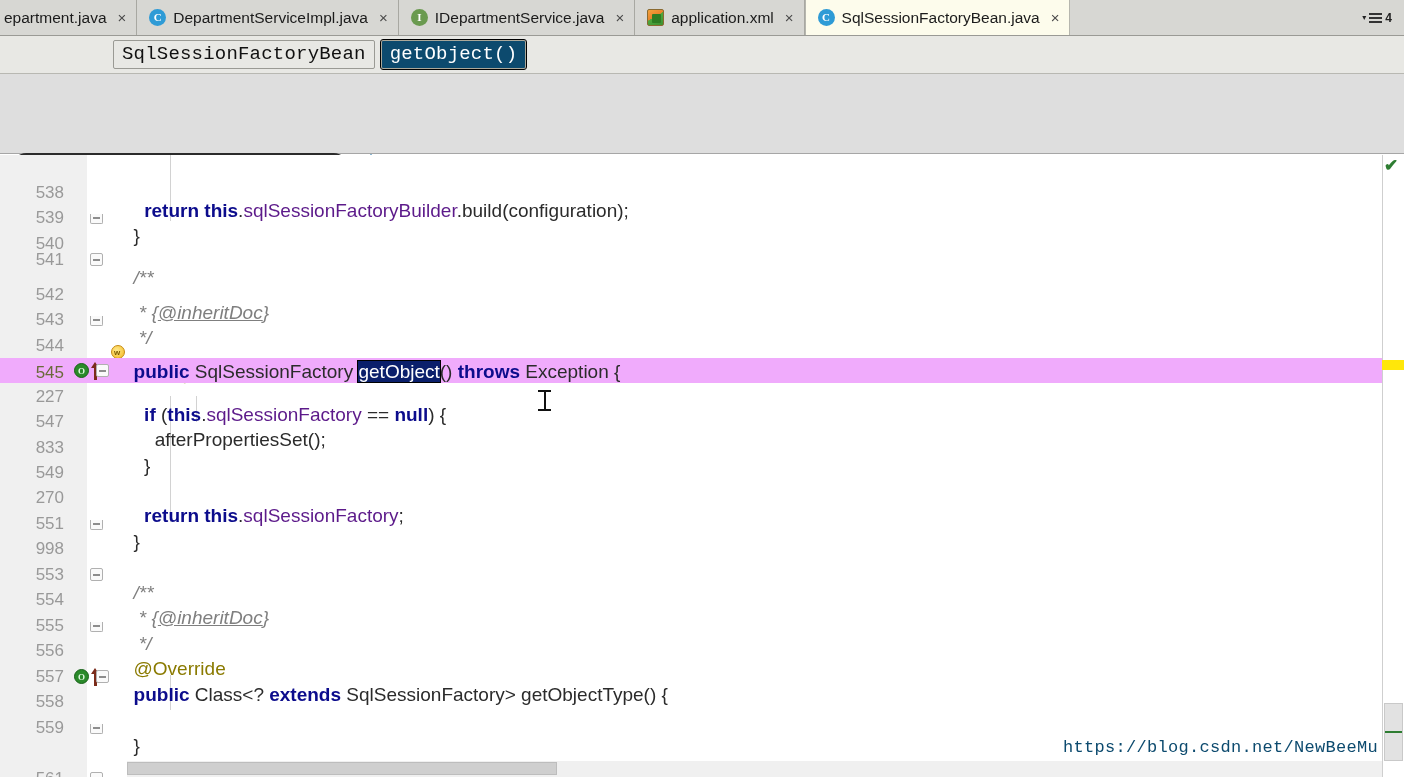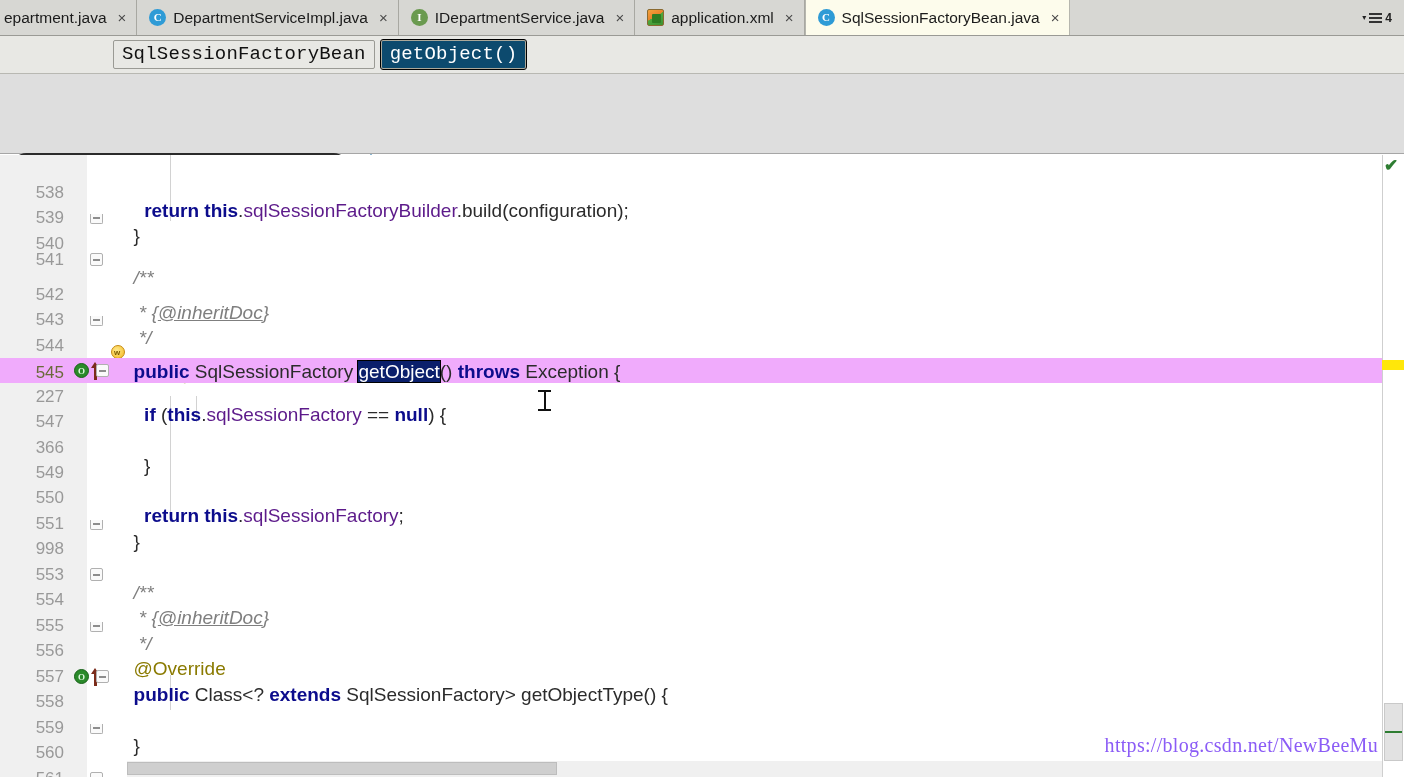--- a/index.html
+++ b/index.html
@@ -274,21 +274,21 @@
   .hscroll {
     position:absolute; left:127px; bottom:0px; width:1256px; height:16px;
     background:#f0f0f0;
   }
   .hscroll-thumb {
     position:absolute; left:0px; top:1px; width:430px; height:13px;
     background:#cfcfcf; border:1px solid #bdbdbd;
   }
   .watermark {
     position:absolute; right:26px; bottom:20px;
-    font-size:20px; color:#8b5cf6; font-family:Liberation Serif, serif;
+    font-size:17px; color:#0c4a6e; font-family:Liberation Mono, monospace;
     letter-spacing:0.3px;
   }
 </style>
 </head>
 <body>
 
 <div id="app">
 
   <div class="tabbar">
 
@@ -496,36 +496,37 @@
 
     <div class="row" style="top:229px">
       <span class="lnum">227</span>
       <span class="gmarks"></span>
       <span class="code"><span class="kw">    if</span> (<span class="kw">this</span>.<span class="fld">sqlSessionFactory</span> == <span class="kw">null</span>) {</span>
     </div>
 
     <div class="row" style="top:254px">
       <span class="lnum">547</span>
       <span class="gmarks"></span>
+      <span class="code">      afterPropertiesSet();</span>
     </div>
 
     <div class="row" style="top:280px">
-      <span class="lnum">366</span>
+      <span class="lnum">833</span>
       <span class="gmarks"></span>
       <span class="code">    }</span>
     </div>
 
     <div class="row" style="top:305px">
       <span class="lnum">549</span>
       <span class="gmarks"></span>
       <span class="code"></span>
     </div>
 
     <div class="row" style="top:330px">
-      <span class="lnum">550</span>
+      <span class="lnum">270</span>
       <span class="gmarks"></span>
       <span class="code"><span class="kw">    return</span> <span class="kw">this</span>.<span class="fld">sqlSessionFactory</span>;</span>
     </div>
 
     <div class="row" style="top:356px">
       <span class="lnum">551</span>
       <span class="gmarks">
         <span class="fold-icon endbot"></span>
       </span>
       <span class="code">  }</span>
@@ -586,25 +587,20 @@
     </div>
 
     <div class="row" style="top:560px">
       <span class="lnum">559</span>
       <span class="gmarks">
         <span class="fold-icon endbot"></span>
       </span>
       <span class="code">  }</span>
     </div>
 
-    <div class="row" style="top:585px">
-      <span class="lnum">560</span>
-      <span class="gmarks"></span>
-      <span class="code"></span>
-    </div>
 
     <div class="row" style="top:611px">
       <span class="lnum">561</span>
       <span class="gmarks">
         <span class="fold-icon minus"></span>
       </span>
       <span class="code"><span class="cmt">  /**</span></span>
     </div>
 
     <div class="caret-ibeam" style="left:538px; top:235px;">

